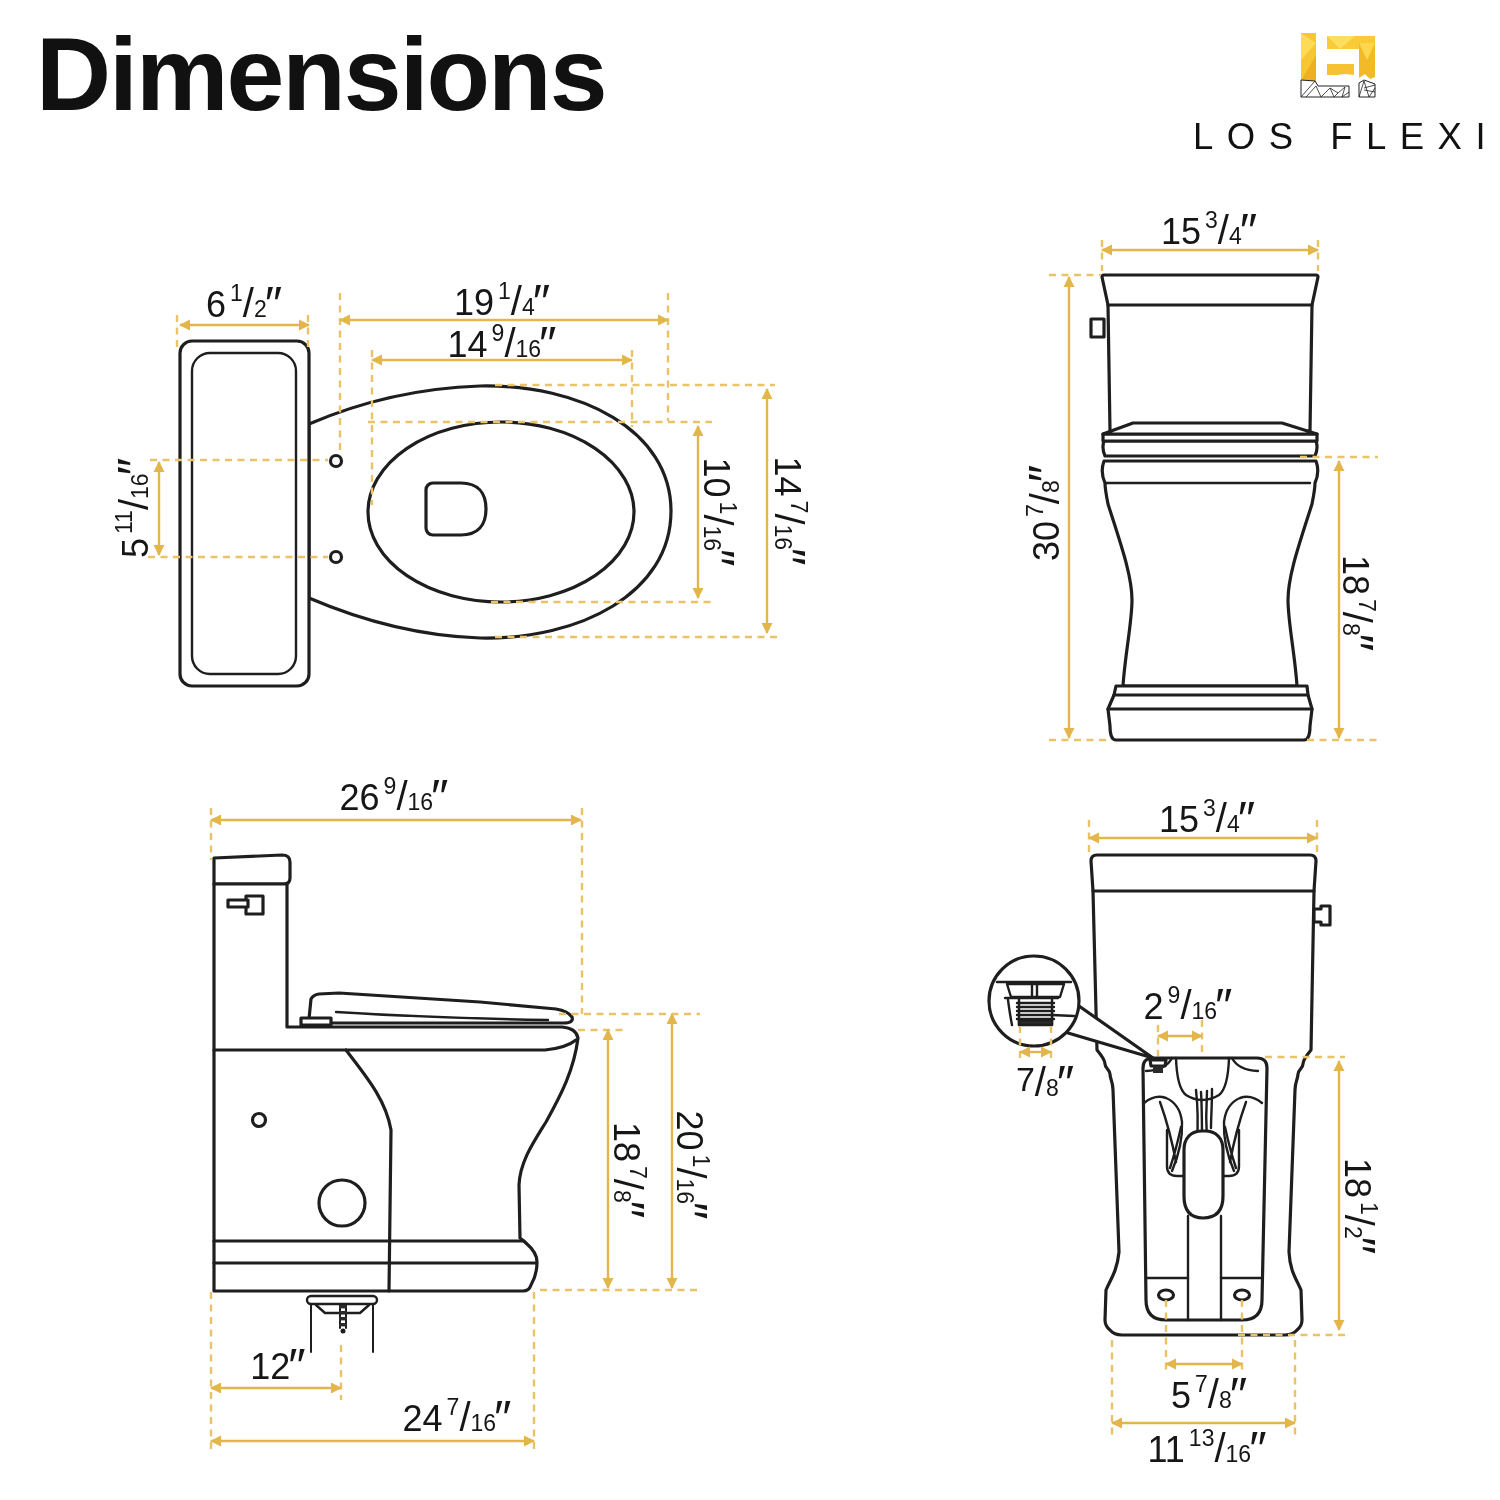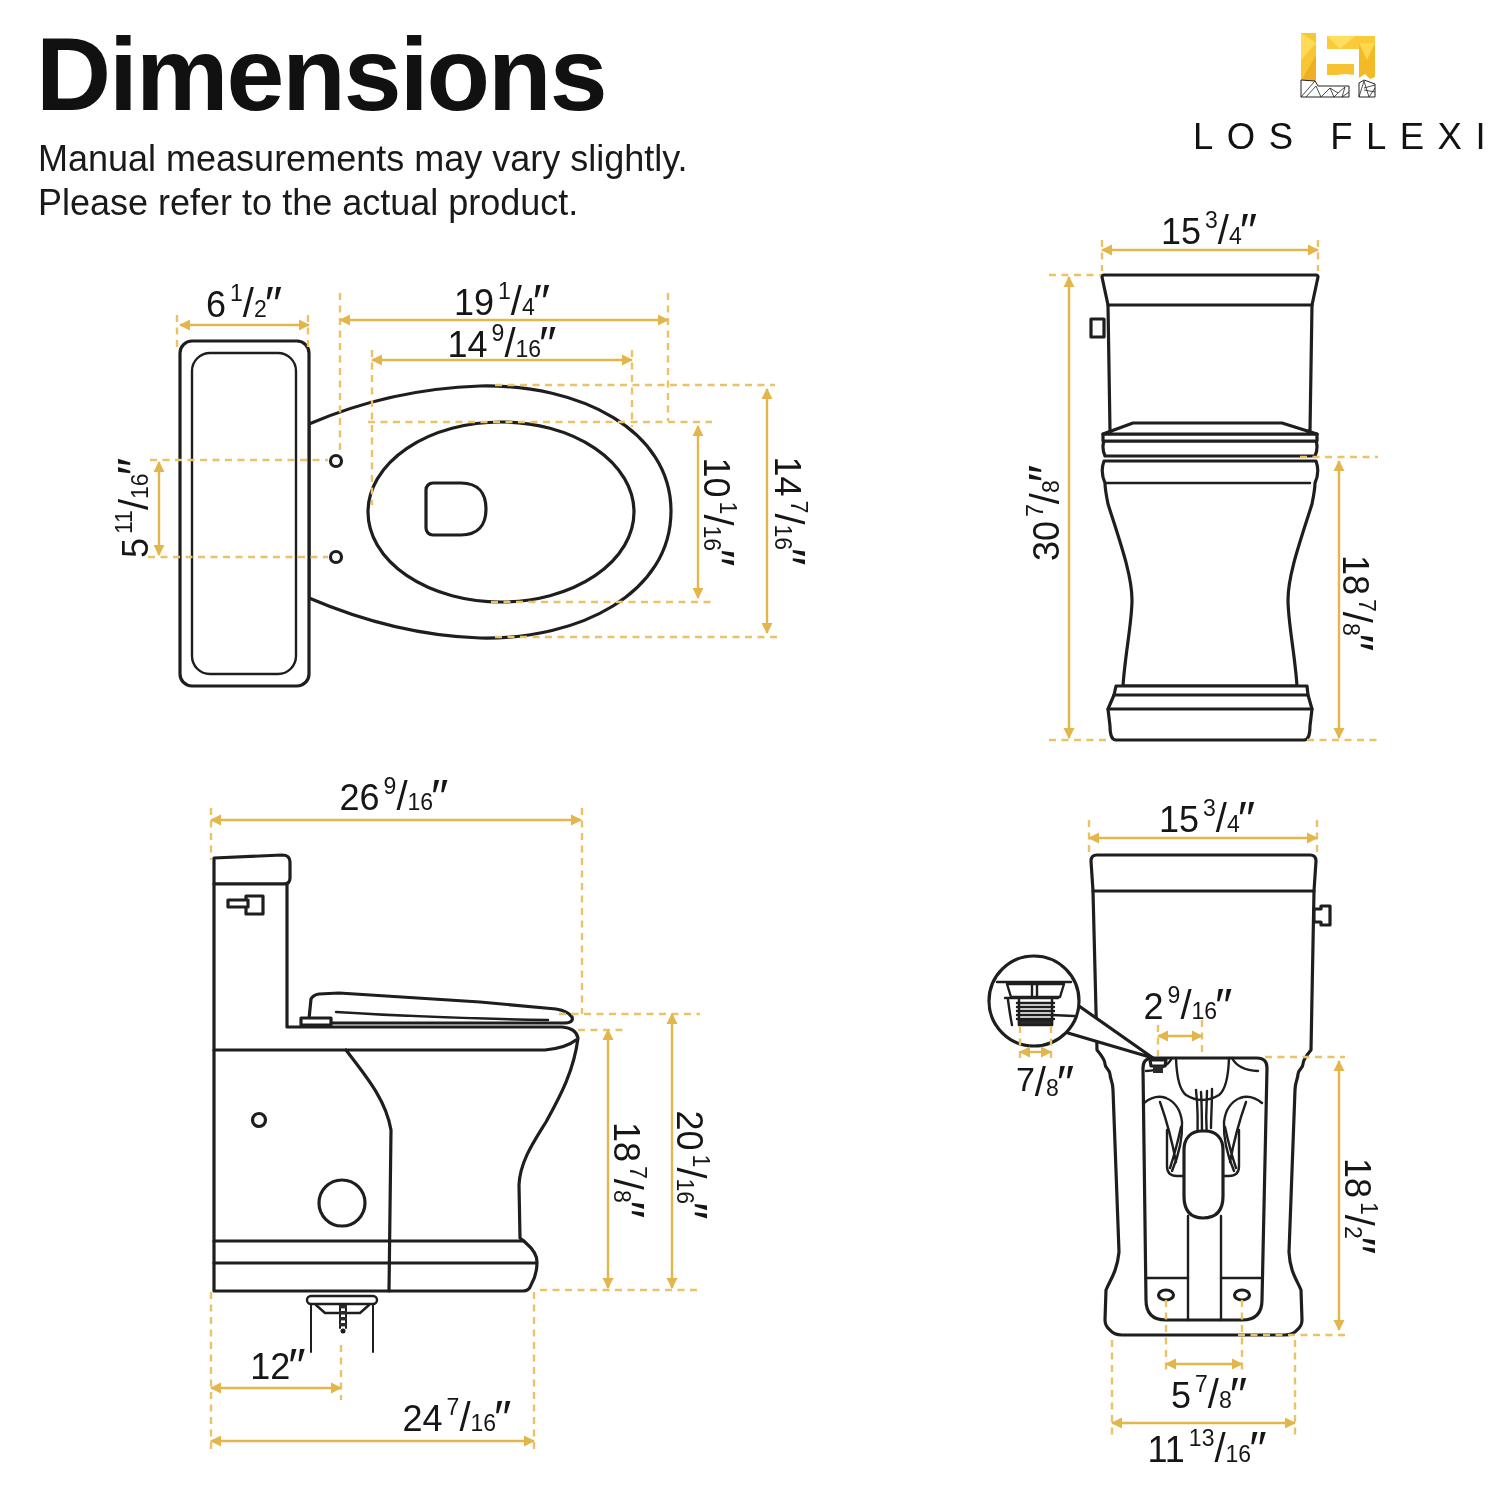--- a/index.html
+++ b/index.html
@@ -15,21 +15,20 @@
 .gd{stroke:#EAC268;stroke-width:2.4;fill:none;stroke-dasharray:7 5.5}
 text.d{font-size:36px;fill:#161616;font-family:"Liberation Sans",sans-serif}
 .f{font-size:23px}
 .p{font-size:49px}
 .s{font-size:40px}
 </style>
 </head>
 <body>
 <div id="page">
 <div id="title">Dimensions</div>
-<div id="sub">Manual measurements may vary slightly.<br>Please refer to the actual product.</div>
 <svg width="1500" height="1500" viewBox="0 0 1500 1500">
 <defs>
 <marker id="a" viewBox="0 0 11 12" refX="10" refY="6" markerWidth="11" markerHeight="12" orient="auto-start-reverse" markerUnits="userSpaceOnUse">
           <path d="M0,0.5 L11,6 L0,11.5 Z" fill="#E3B64B"></path>
         </marker>
 </defs>
 
 <g id="logo">
 <polygon points="1301,33 1316,33 1316,81 1301,81" fill="#F7C733"></polygon>
 <polygon points="1301,33 1316,43 1301,60" fill="#FFDA56"></polygon>

